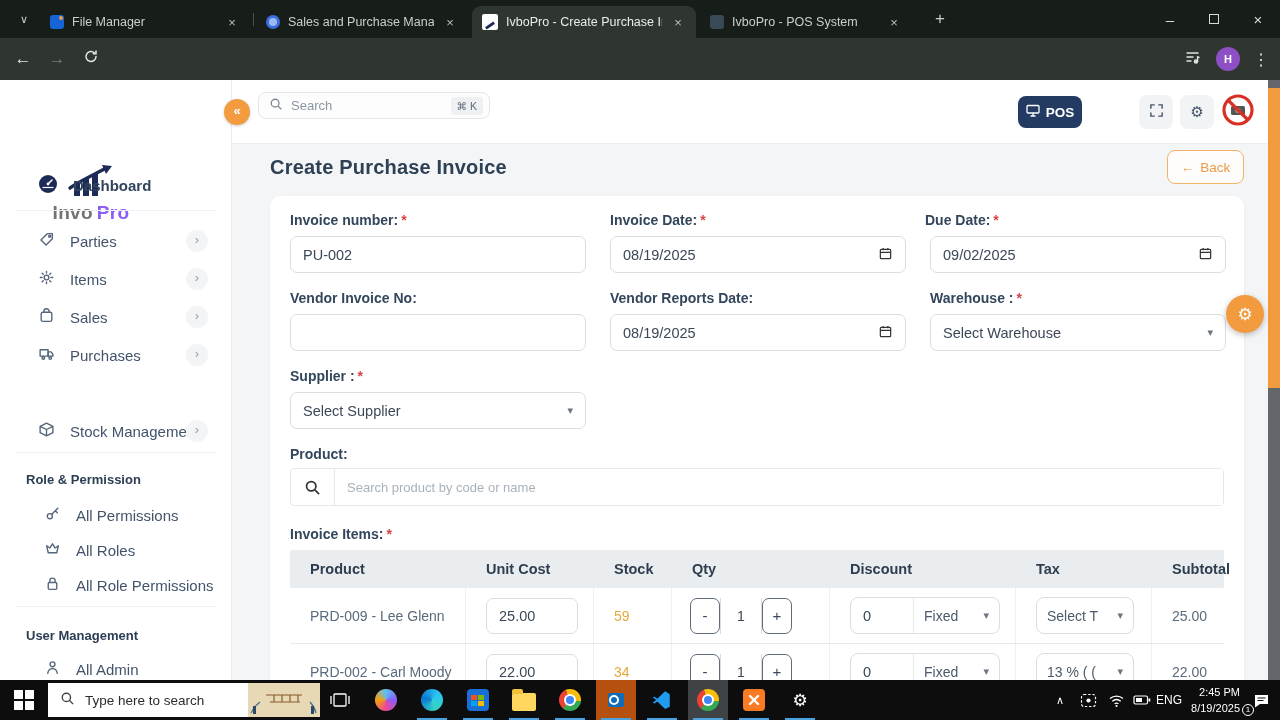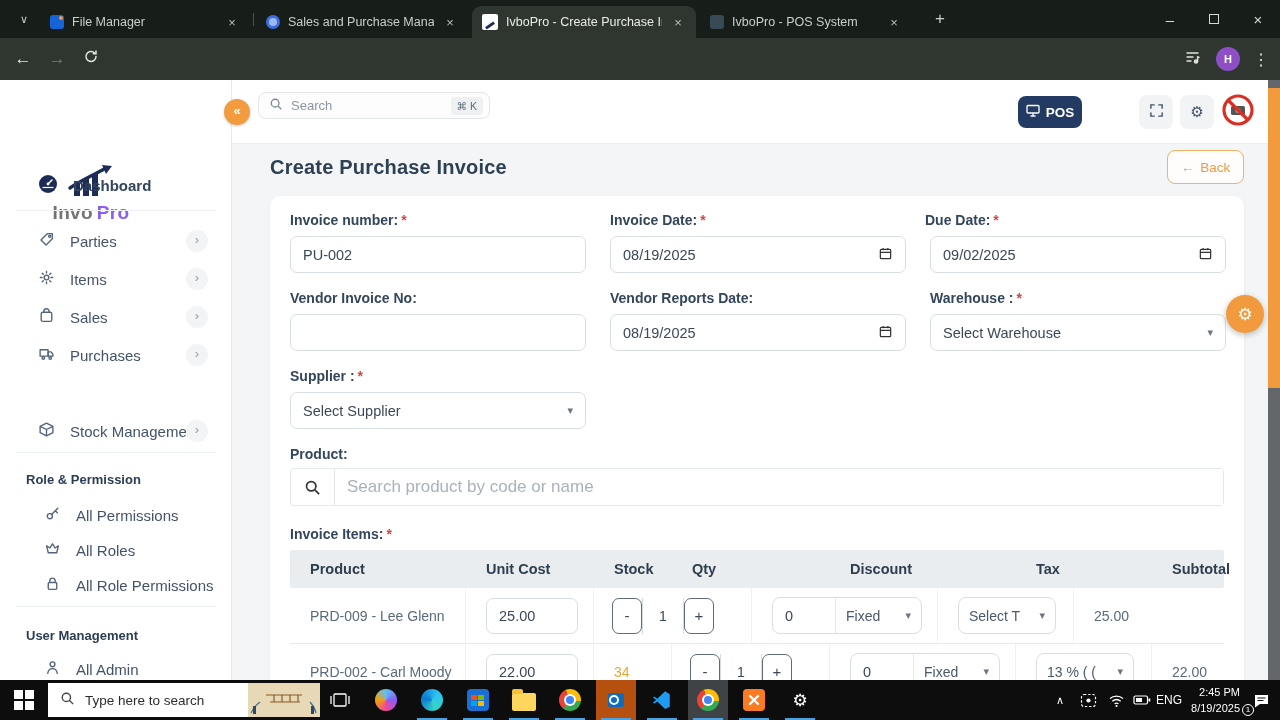--- a/index.html
+++ b/index.html
@@ -60,21 +60,21 @@
   .backbtn { position:absolute; left:1167px; top:150px; width:77px; height:34px; background:#fffdfb; border:1px solid #f3b266; border-radius:8px; color:#e89c4a; font-size:13.5px; display:flex; align-items:center; justify-content:center; gap:6px; }
   .card { position:absolute; left:270px; top:196px; width:974px; height:484px; background:#fff; border-radius:10px 10px 0 0; box-shadow:0 1px 3px rgba(0,0,0,.06); overflow:hidden; }
   .lbl { position:absolute; font-size:14px; font-weight:600; color:#33465c; }
   .req { color:#d64545; margin-left:3px; }
   .ctl { position:absolute; height:37px; border:1px solid #d9dee3; border-radius:7px; background:#fff; display:flex; align-items:center; padding:0 12px; font-size:14.5px; color:#3c4858; }
   input.ctl { outline:none; }
   .sel { justify-content:space-between; }
   .chevd { color:#6b7683; font-size:11px; }
   .searchprod { position:absolute; left:20px; top:272px; width:934px; height:38px; border:1px solid #e4e8eb; border-radius:4px; background:#fff; display:flex; align-items:stretch; }
   .spicon { width:44px; display:flex; align-items:center; justify-content:center; border-right:1px solid #e4e8eb; }
-  .spinput { flex:1; border:none; outline:none; padding:0 12px; font-size:17px; color:#3c4858; font-family:"Liberation Sans",sans-serif; }
+  .spinput { flex:1; border:none; outline:none; padding:0 12px; font-size:13px; color:#3c4858; font-family:"Liberation Sans",sans-serif; }
   .spinput::placeholder { color:#a9b2bb; }
 
   .itable { position:absolute; left:20px; top:354px; width:934px; }
   .ithead { height:38px; background:#e9edf0; display:flex; align-items:center; font-size:14.5px; font-weight:700; color:#2f3e4e; border-radius:2px; }
   .itrow { height:56px; display:flex; align-items:stretch; border-bottom:1px solid #e6eaee; font-size:14px; color:#5a6a7a; }
   .cell { display:flex; align-items:center; padding-left:20px; }
   .itrow .cell { border-right:1px solid #eef1f4; }
   .itrow .cell:last-child { border-right:none; }
   .c1{width:176px;} .c2{width:128px;} .c3{width:78px;} .c4{width:158px;} .c5{width:186px;} .c6{width:136px;} .c7{width:72px;}
   .stock { color:#e2a83d; }
@@ -440,20 +440,21 @@
         <span class="cell c5">Discount</span>
         <span class="cell c6">Tax</span>
         <span class="cell c7">Subtotal</span>
       </div>
 
       <div class="itrow">
         <span class="cell c1">PRD-009 - Lee Glenn</span>
         <span class="cell c2">
             <input class="cost-in" value="25.00" style="">
           </span>
+        <span class="cell c3 stock">59</span>
         <span class="cell c4" style="padding-left:18px;">
           <span class="qtybtn">-</span>
           <span class="qtyval">1</span>
           <span class="qtybtn">+</span>
         </span>
         <span class="cell c5">
           <span class="dgroup">
             <input class="dinput" value="0" style="">
             <span class="dsep"></span>
             <span class="dtype">

